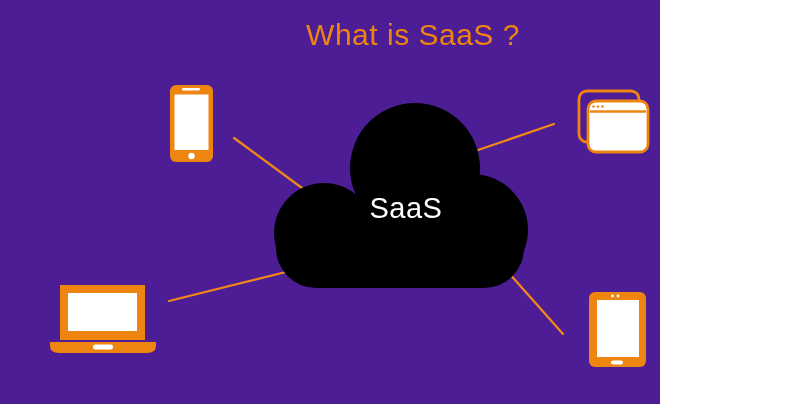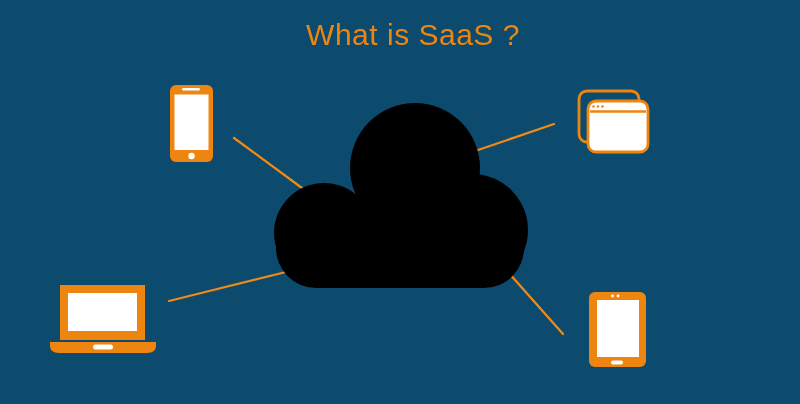--- a/index.html
+++ b/index.html
@@ -1,20 +1,20 @@
 <!DOCTYPE html>
 <html><head>
 <meta charset="utf-8">
 <style>
   html, body { margin: 0; padding: 0; background: #ffffff; }
   #stage {
     position: relative;
-    width: 800px;
+    width: 660px;
     height: 404px;
-    background: #0c4a6e;
+    background: #4c1d95;
     overflow: hidden;
     font-family: "Liberation Sans", sans-serif;
   }
   #diagram-svg { position: absolute; left: 0; top: 0; }
   .title {
     position: absolute;
     left: 413px;
     top: 20px;
     transform: translateX(-50%);
     font-size: 30px;
@@ -84,14 +84,15 @@
     <g>
       <rect x="589" y="292" width="57" height="75" rx="6" fill="#EE8511"></rect>
       <rect x="597" y="300" width="42" height="57" fill="#ffffff"></rect>
       <circle cx="612.5" cy="296" r="1.4" fill="#ffffff"></circle>
       <circle cx="618" cy="296" r="1.4" fill="#ffffff"></circle>
       <rect x="611" y="360.5" width="12" height="4" rx="2" fill="#ffffff"></rect>
     </g>
   </svg>
 
   <div class="title">What is SaaS ?</div>
+  <div class="cloud-label">SaaS</div>
 
 </div>
 
 </body></html>

